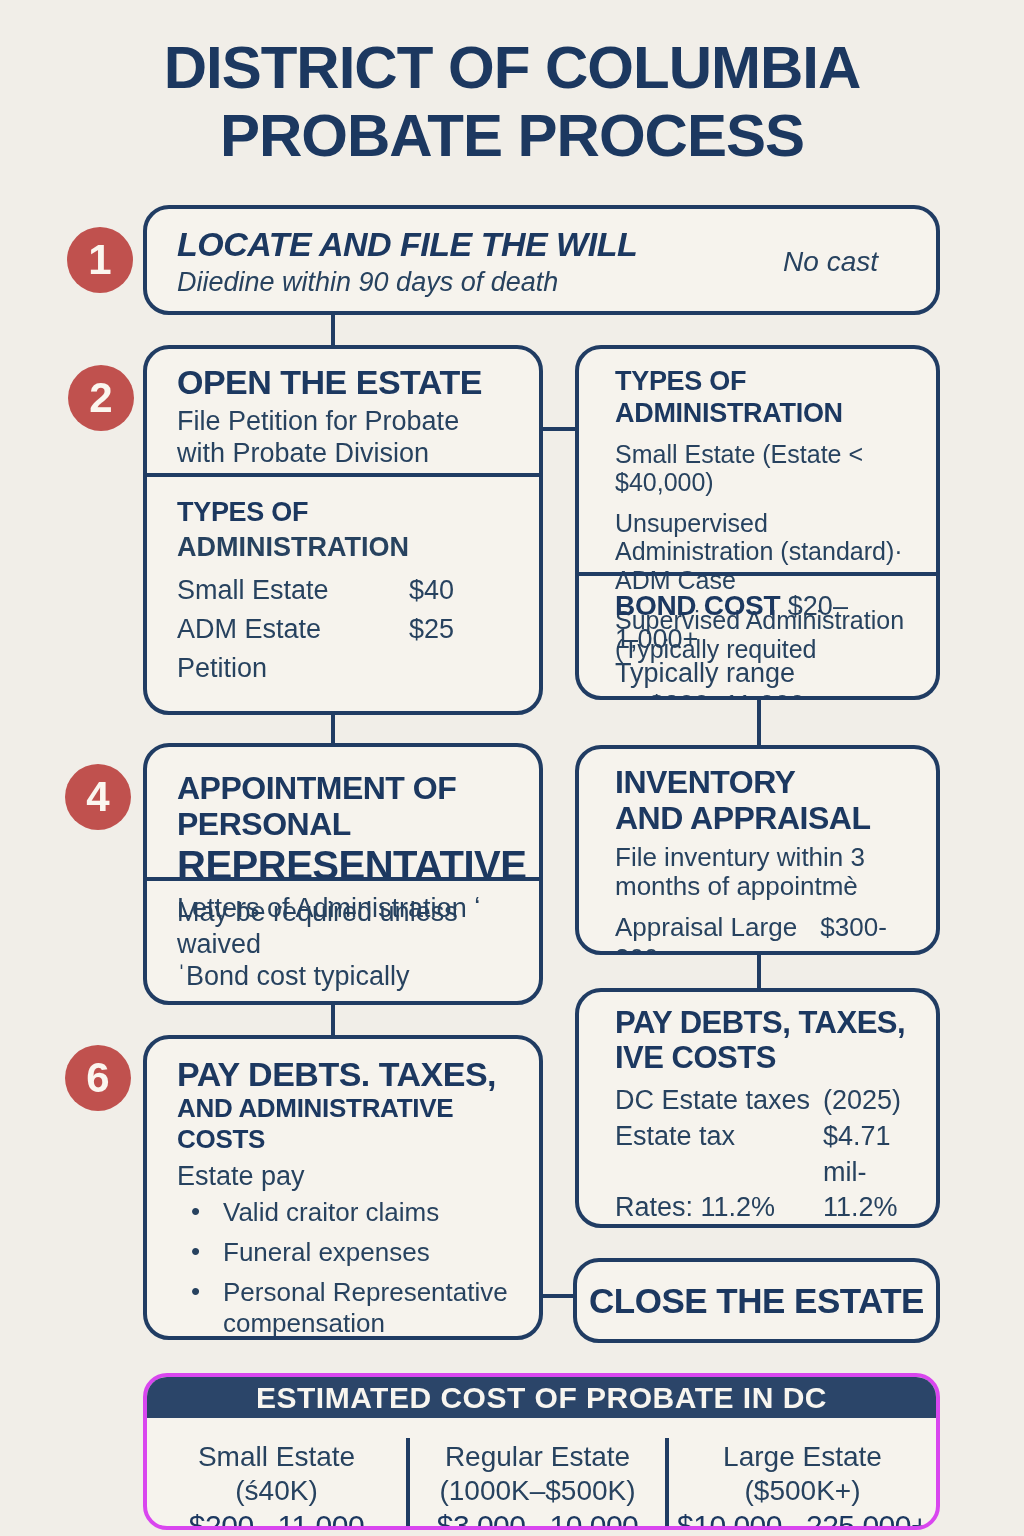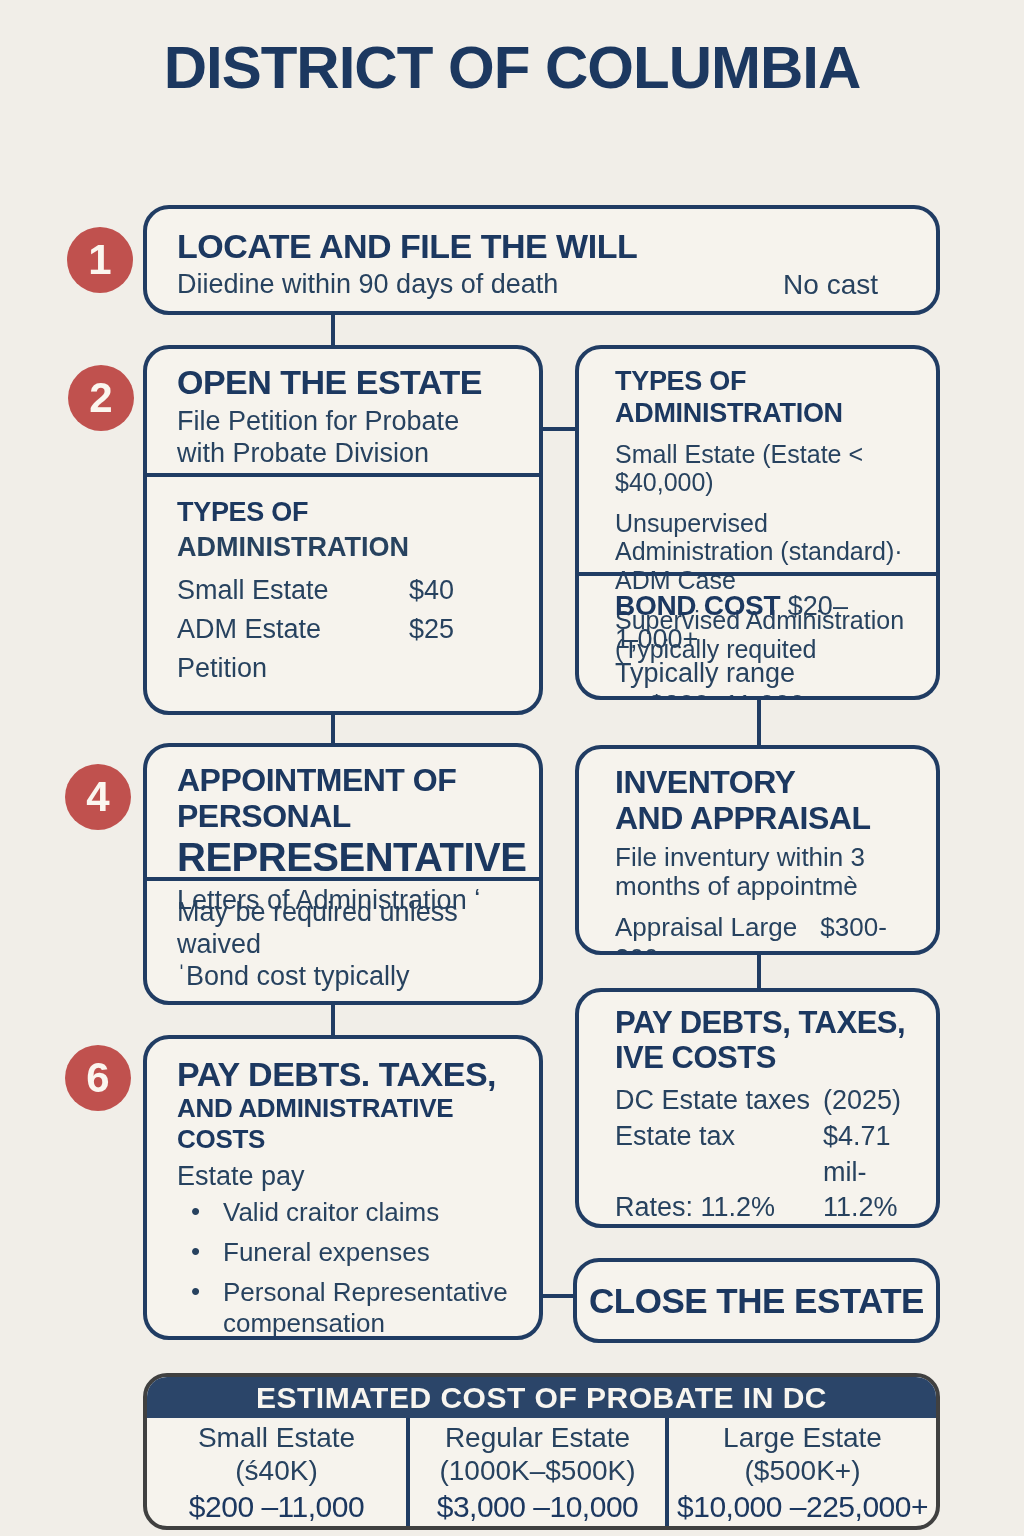--- a/index.html
+++ b/index.html
@@ -34,22 +34,22 @@
   .feerow .lbl{width:232px;flex:none;}
   .payrow{display:flex;font-size:27px;line-height:1.32;color:#27425f;}
   .payrow .lbl{width:208px;flex:none;}
   .bullets{margin:4px 0 0 0;padding:0;list-style:none;}
   .bullets li{position:relative;padding-left:46px;font-size:26px;line-height:1.22;
     margin-bottom:8px;color:#27425f;}
   .bullets li::before{content:"\2022";position:absolute;left:14px;top:-1px;color:#27425f;}
   .closebox{align-items:center;justify-content:center;}
   .table{
     position:absolute;left:143px;top:1373px;width:797px;height:157px;
-    border:4px solid #404040;border-radius:24px;box-sizing:border-box;
-    background:#f6f3ed;overflow:hidden;display:flex;flex-direction:column;
+    border:4px solid #d946ef;border-radius:24px;box-sizing:border-box;
+    background:#f6f3ed;overflow:hidden;display:flex;flex-direction:column;gap:20px;
   }
   .thead{
     background:#2b4569;color:#f8f5ef;font-weight:bold;font-size:30px;
     letter-spacing:0.5px;text-align:center;height:41px;flex:none;
     display:flex;align-items:center;justify-content:center;
   }
   .tbody{flex:1;display:flex;}
   .tcell{flex:none;display:flex;flex-direction:column;align-items:center;
     justify-content:center;text-align:center;padding-top:2px;box-sizing:border-box;}
   .tcell .nm{font-size:28px;line-height:1.2;color:#27425f;}
@@ -58,37 +58,38 @@
   .vline{width:4px;background:#203c63;flex:none;}
   .indent{padding-left:34px;}
 </style>
 </head>
 <body>
 
 <div class="canvas">
 
   <h1 class="title">
     <span style="display:block">DISTRICT OF COLUMBIA</span>
+    <span style="display:block">PROBATE PROCESS</span>
   </h1>
 
   <div class="conn" style="left:331px;top:313px;width:4px;height:36px"></div>
   <div class="conn" style="left:541px;top:427px;width:36px;height:4px"></div>
   <div class="conn" style="left:331px;top:713px;width:4px;height:34px"></div>
   <div class="conn" style="left:757px;top:697px;width:4px;height:50px"></div>
   <div class="conn" style="left:331px;top:1002px;width:4px;height:36px"></div>
   <div class="conn" style="left:757px;top:952px;width:4px;height:38px"></div>
   <div class="conn" style="left:540px;top:1294px;width:35px;height:4px"></div>
 
   <div class="badge" style="left:67px;top:227px">1</div>
   <div class="badge" style="left:68px;top:365px">2</div>
   <div class="badge" style="left:65px;top:764px">4</div>
   <div class="badge" style="left:65px;top:1045px">6</div>
 
   <div class="box" style="left:143px;top:205px;width:797px;height:110px">
-    <div class="sec" style="flex:1;display:flex;align-items:flex-end;justify-content:space-between;padding-right:58px;">
+    <div class="sec" style="flex:1;display:flex;align-items:center;justify-content:space-between;padding-right:58px;font-style:italic;">
       <div>
         <div class="h1">LOCATE AND FILE THE WILL</div>
         <div class="body" style="margin-top:4px">Diiedine within 90 days of death</div>
       </div>
       <div class="body" style="font-size:28px">No cast</div>
     </div>
   </div>
 
   <div class="box" style="left:143px;top:345px;width:400px;height:370px">
     <div class="sec" style="height:124px;flex:none;">
@@ -124,21 +125,21 @@
       <div style="font-size:27px;line-height:1.2;">
         <span class="h2" style="font-size:28px">BOND COST</span>
         <span>$20–1,000+</span>
       </div>
       <div class="body" style="margin-top:3px">Typically range</div>
       <div class="body indent">$200–11,000 + annually</div>
     </div>
   </div>
 
   <div class="box" style="left:143px;top:743px;width:400px;height:262px">
-    <div class="sec" style="height:130px;flex:none;padding-top:16px;">
+    <div class="sec" style="height:130px;flex:none;padding-top:24px;">
       <div class="h1" style="font-size:32px">APPOINTMENT OF</div>
       <div class="h1" style="font-size:32px">PERSONAL</div>
       <div class="h1" style="font-size:40px">REPRESENTATIVE</div>
       <div class="body" style="margin-top:6px">Letters of Administration ʻ</div>
     </div>
     <div class="sec" style="flex:1;padding-top:16px;">
       <div class="body">May be required unless waived</div>
       <div class="body">ˈBond cost typically</div>
     </div>
   </div>

